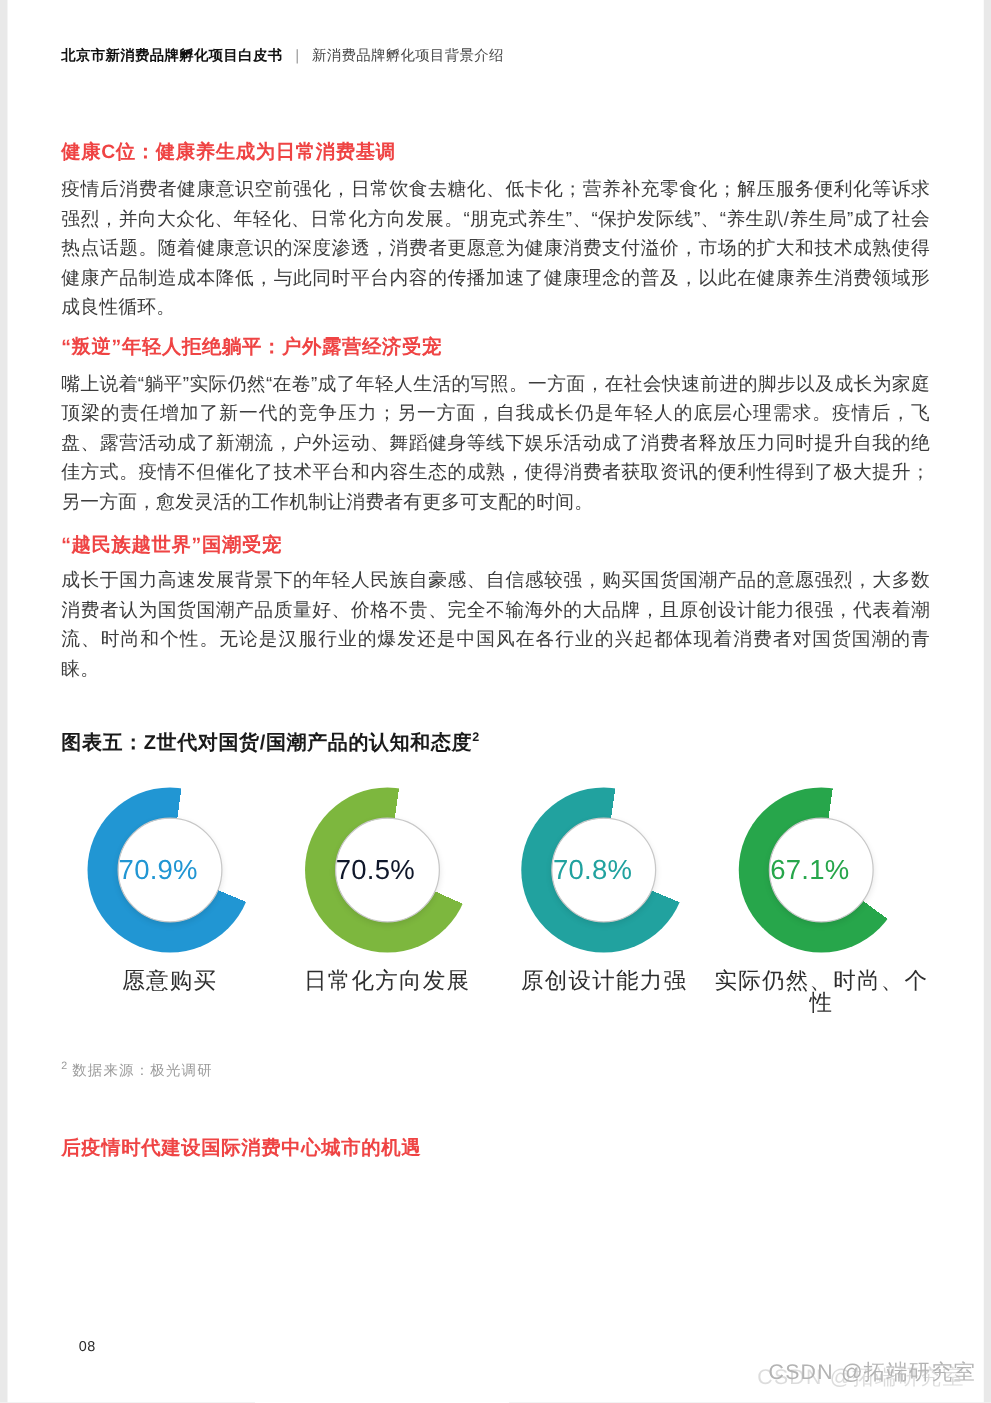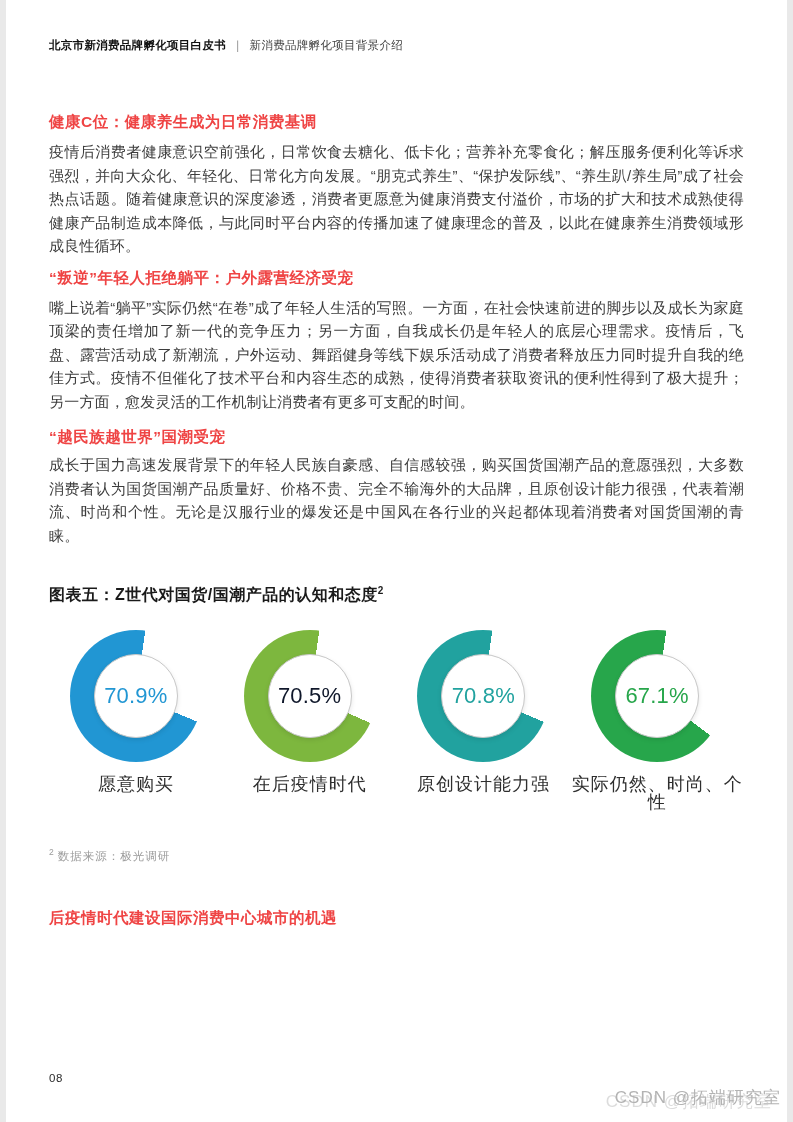--- a/index.html
+++ b/index.html
@@ -73,21 +73,21 @@
     position: absolute;
     left: 50%; top: 50%;
     width: 84px; height: 84px;
     transform: translate(-50%, -50%);
     background: #ffffff;
     border: 1px solid #c8c8c8;
     border-radius: 50%;
     box-shadow: 0 2px 5px rgba(0,0,0,0.10);
     display: flex;
     align-items: center;
-    justify-content: center;
+    justify-content: flex-start;
   }
   .pct { font-size: 22px; letter-spacing: 0.2px; }
   .donut-label {
     margin-top: 13px;
     font-size: 18px;
     color: #2e2e2e;
     letter-spacing: 1px;
     text-align: center;
     line-height: 18px;
   }
@@ -96,21 +96,21 @@
     margin-top: 34px;
     font-size: 11.5px;
     color: #9b9b9b;
     letter-spacing: 1px;
     line-height: 15px;
   }
   .footnote sup { font-size: 8.5px; margin-right: 3px; }
 
   .page-number {
     position: absolute;
-    left: 43px; top: 1072px;
+    left: 57px; top: 1072px;
     font-size: 11.5px;
     color: #2b2b2b;
     letter-spacing: 0.5px;
   }
   .watermark {
     position: absolute;
     right: 6px; top: 1086px;
     font-size: 17px;
     color: #b3b3b3;
     letter-spacing: 1px;
@@ -151,21 +151,21 @@
           </div>
         </div>
         <div class="donut-label">愿意购买</div>
       </div>
       <div class="donut-col">
         <div class="donut" style="background: conic-gradient(from 8deg, rgb(255, 255, 255) 0deg, rgb(255, 255, 255) 106.2deg, rgb(125, 183, 62) 106.2deg, rgb(125, 183, 62) 360deg);">
           <div class="donut-hole">
             <span class="pct" style="color: #0f172a;">70.5%</span>
           </div>
         </div>
-        <div class="donut-label">在后疫情时代</div>
+        <div class="donut-label">日常化方向发展</div>
       </div>
       <div class="donut-col">
         <div class="donut" style="background: conic-gradient(from 8deg, rgb(255, 255, 255) 0deg, rgb(255, 255, 255) 105.12deg, rgb(33, 162, 159) 105.12deg, rgb(33, 162, 159) 360deg);">
           <div class="donut-hole">
             <span class="pct" style="color: rgb(33, 162, 159);">70.8%</span>
           </div>
         </div>
         <div class="donut-label">原创设计能力强</div>
       </div>
       <div class="donut-col">

